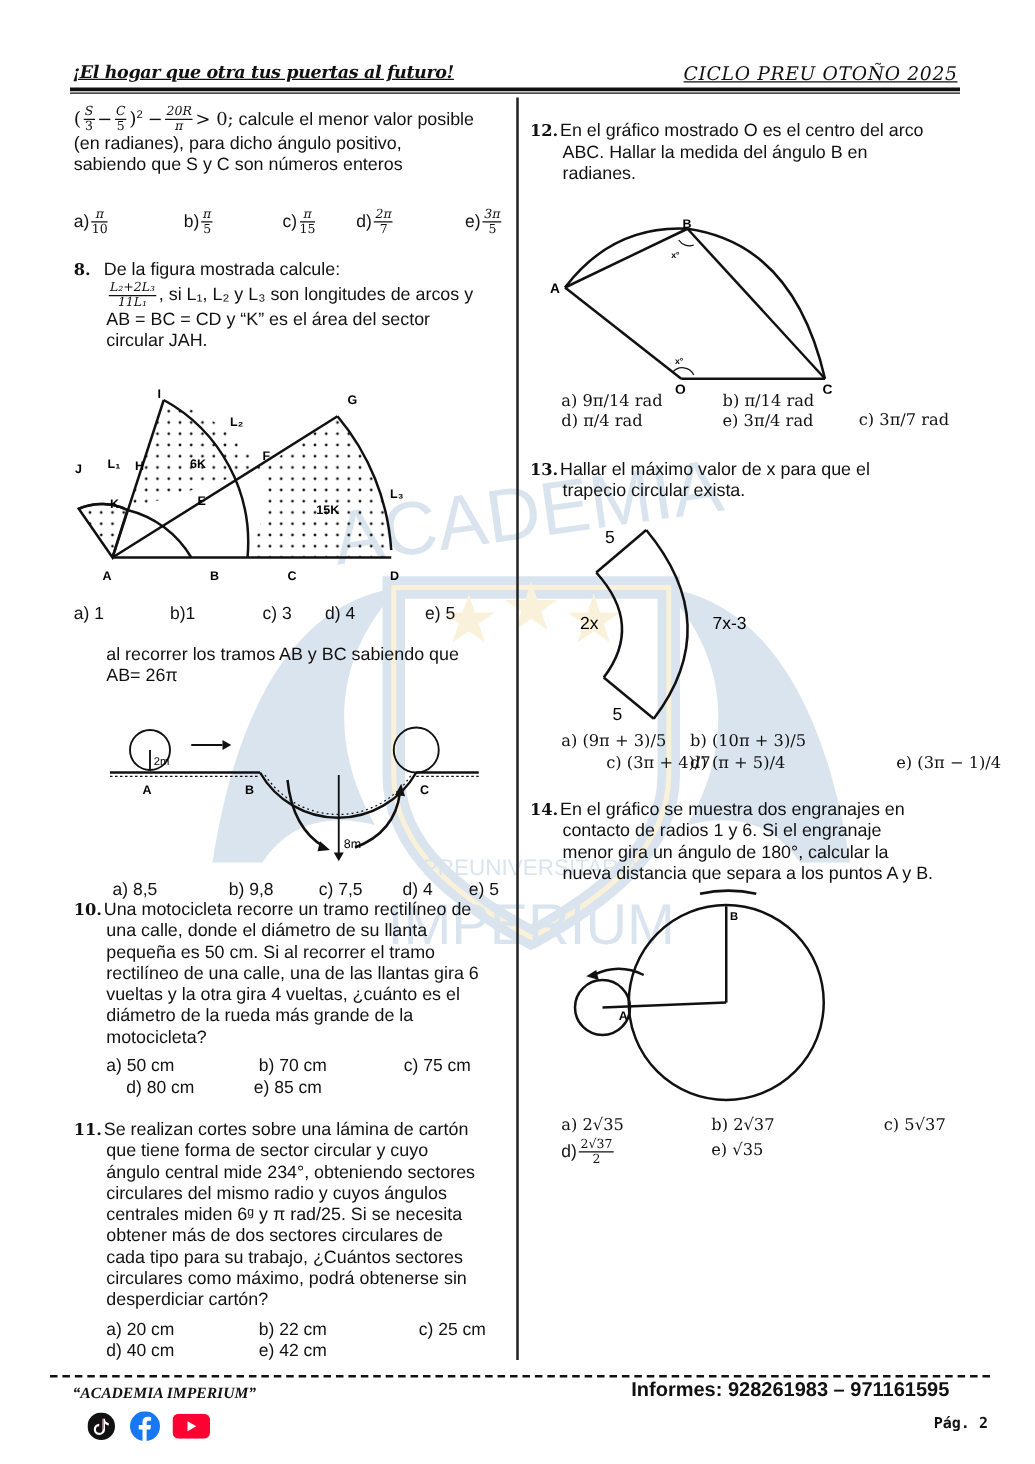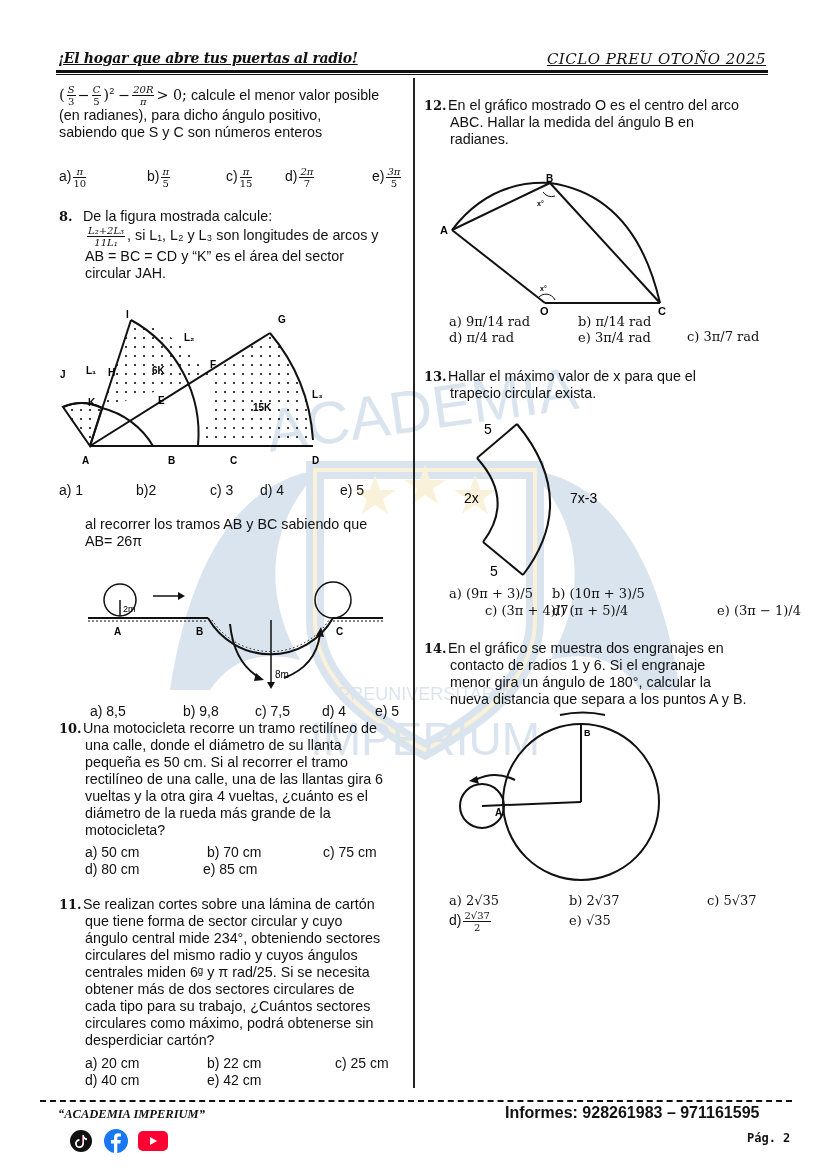--- a/index.html
+++ b/index.html
@@ -33,21 +33,21 @@
   <path d="M165 110 L385 110 L385 260 C 385 320, 330 360, 275 390 C 220 360, 165 320, 165 260 Z" fill="none" stroke="#5b86b8" stroke-width="18"></path>
   <path d="M165 110 L385 110 L385 260 C 385 320, 330 360, 275 390 C 220 360, 165 320, 165 260 Z" fill="none" stroke="#e8c35a" stroke-width="4"></path>
   <polygon points="225,115 230,130 246,130 233,139 238,154 225,145 212,154 217,139 204,130 220,130" fill="#e8c35a"></polygon>
   <polygon points="275,105 280,120 296,120 283,129 288,144 275,135 262,144 267,129 254,120 270,120" fill="#e8c35a"></polygon>
   <polygon points="325,115 330,130 346,130 333,139 338,154 325,145 312,154 317,139 304,130 320,130" fill="#e8c35a"></polygon>
   <text x="275" y="70" font-size="60" text-anchor="middle" fill="#5b86b8" font-family="Liberation Serif, serif" transform="rotate(-8 275 70)">ACADEMIA</text>
   <text x="275" y="340" font-size="18" text-anchor="middle" fill="#5b86b8" font-family="Liberation Serif, serif">PREUNIVERSITARIA</text>
   <text x="275" y="395" font-size="46" text-anchor="middle" fill="#5b86b8" font-family="Liberation Serif, serif">IMPERIUM</text>
 </svg>
 
-<div class="abs hdr-left">¡El hogar que abre tus puertas al radio!</div>
+<div class="abs hdr-left">¡El hogar que otra tus puertas al futuro!</div>
 <div class="abs hdr-right">CICLO  PREU OTOÑO 2025</div>
 <div class="abs hdr-rule"></div>
 <div class="abs col-div"></div>
 
 <div class="abs txt" style="left:59px;top:83px;width:350px;">
   <div>
     <span class="math" style="font-size:15px;">(</span><span class="frac"><span class="n">S</span><span class="d" style="font-style:normal">3</span></span><span class="math">−</span><span class="frac"><span class="n">C</span><span class="d" style="font-style:normal">5</span></span><span class="math" style="font-size:15px;">)</span><sup style="font-size:9px;">2</sup>
     <span class="math">−</span><span class="frac"><span class="n">20R</span><span class="d">π</span></span><span class="math">&gt; 0;</span><span> calcule el menor valor posible</span>
   </div>
   <div>(en radianes), para dicho ángulo positivo,</div>
@@ -96,21 +96,21 @@
   <text x="98" y="96" font-size="10" font-weight="bold">E</text>
   <text x="193" y="103" font-size="10" font-weight="bold">15K</text>
   <text x="252" y="90" font-size="10" font-weight="bold">L₃</text>
   <text x="22" y="156" font-size="10" font-weight="bold">A</text>
   <text x="108" y="156" font-size="10" font-weight="bold">B</text>
   <text x="170" y="156" font-size="10" font-weight="bold">C</text>
   <text x="252" y="156" font-size="10" font-weight="bold">D</text>
 </svg>
 <div class="abs" style="left:59px;top:482px;width:350px;height:18px;">
   <div class="opt" style="left:0;">a) 1</div>
-  <div class="opt" style="left:77px;">b)2</div>
+  <div class="opt" style="left:77px;">b)1</div>
   <div class="opt" style="left:151px;">c) 3</div>
   <div class="opt" style="left:201px;">d) 4</div>
   <div class="opt" style="left:281px;">e) 5</div>
 </div>
 
 <div class="abs txt" style="left:59px;top:516px;width:350px;">
   <div class="indent">al recorrer los tramos AB y BC sabiendo que</div>
   <div class="indent">AB= 26π</div>
 </div>
 <svg class="abs" style="left:88px;top:578px;" width="300" height="115" viewBox="0 0 300 115">
@@ -151,21 +151,21 @@
   <div class="indent">pequeña es 50 cm. Si al recorrer el tramo</div>
   <div class="indent">rectilíneo de una calle, una de las llantas gira 6</div>
   <div class="indent">vueltas y la otra gira 4 vueltas, ¿cuánto es el</div>
   <div class="indent">diámetro de la rueda más grande de la</div>
   <div class="indent">motocicleta?</div>
 </div>
 <div class="abs" style="left:85px;top:844px;width:320px;height:36px;">
   <div class="opt" style="left:0;top:0;">a) 50 cm</div>
   <div class="opt" style="left:122px;top:0;">b) 70 cm</div>
   <div class="opt" style="left:238px;top:0;">c) 75 cm</div>
-  <div class="opt" style="left:0;top:17px;">d) 80 cm</div>
+  <div class="opt" style="left:16px;top:17px;">d) 80 cm</div>
   <div class="opt" style="left:118px;top:17px;">e) 85 cm</div>
 </div>
 
 <div class="abs txt" style="left:59px;top:896px;width:350px;">
   <div><span class="qnum">11.</span><span>Se realizan cortes sobre una lámina de cartón</span></div>
   <div class="indent">que tiene forma de sector circular y cuyo</div>
   <div class="indent">ángulo central mide 234°, obteniendo sectores</div>
   <div class="indent">circulares del mismo radio y cuyos ángulos</div>
   <div class="indent">centrales miden 6ᵍ y π rad/25. Si se necesita</div>
   <div class="indent">obtener más de dos sectores circulares de</div>

